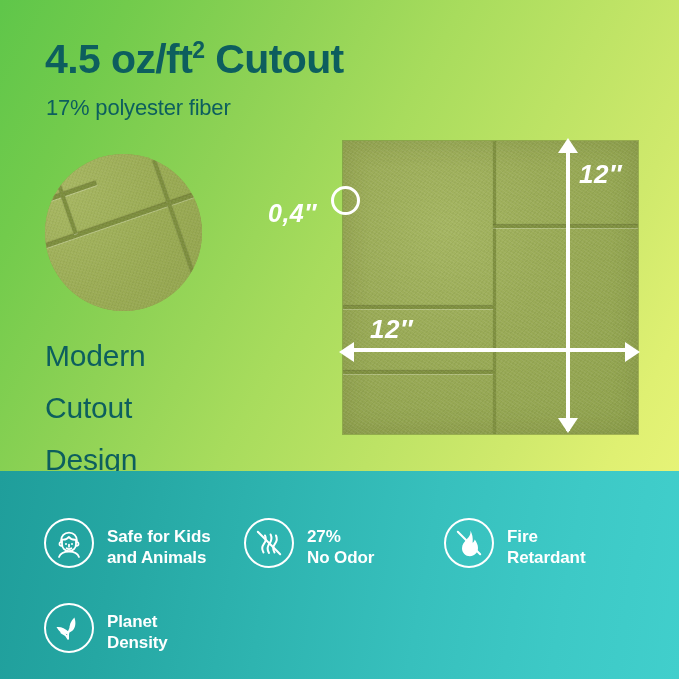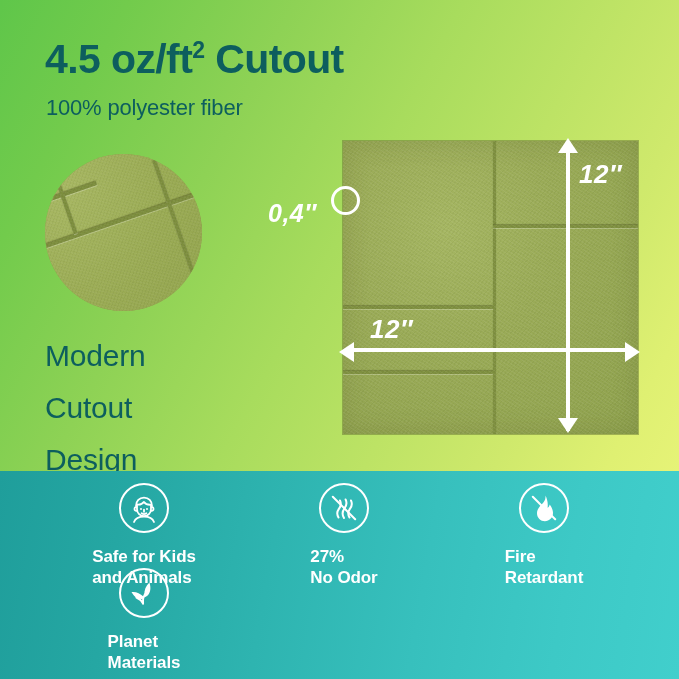--- a/index.html
+++ b/index.html
@@ -146,41 +146,41 @@
         #3dc9c6 82%,
         #41cfcc 100%);
   }
   #feature-grid {
     position:absolute; left:44px; top:12px;
     width:600px;
     display:grid;
     grid-template-columns:repeat(3, 200px);
     grid-template-rows:repeat(2, 85px);
   }
-  .feature { display:flex; align-items:center; gap:13px;flex-direction:column; }
+  .feature { display:flex; align-items:flex-end; gap:13px; }
   .feat-icon {
     width:50px; height:50px; flex:0 0 50px;
     border:2.5px solid #ffffff; border-radius:50%;
     display:flex; align-items:center; justify-content:center;
     position:relative;
   }
   .feat-icon svg { display:block; }
   .feat-label {
     color:#ffffff; font-size:17px; font-weight:bold; line-height:21px;
     letter-spacing:-0.1px; white-space:pre-line;
   }
 </style>
 </head>
 <body>
 
 <div id="top-section">
 
   <div id="headline"><span>4.5 oz/ft</span><sup>2</sup><span> Cutout</span></div>
 
-  <div id="subhead">100% polyester fiber</div>
+  <div id="subhead">17% polyester fiber</div>
 
   <div id="circle-swatch">
     <div class="swatch-inner">
       <div class="sw-groove sw-h1"></div>
       <div class="sw-groove sw-h2"></div>
       <div class="sw-groove sw-v1"></div>
       <div class="sw-groove sw-v2"></div>
       <div class="noise"></div>
     </div>
   </div>
@@ -262,17 +262,17 @@
     <div class="feature">
       <div class="feat-icon">
         <svg width="36" height="36" viewBox="0 0 36 36" fill="none">
           <path d="M18.4 20.4c-.4-5.2 1.4-9.7 5-12.9 1.9 5.6 1.1 10.6-2.4 13.6-.8.7-1.7 1.1-2.6 1.3Z" fill="#fff"></path>
           <path d="M17.4 21.6c-3.4-3.6-7.5-5.1-11.9-4.6 2.6 4.9 6.5 7.4 10.8 6.9.4-.1.8-.1 1.1-.2Z" fill="#fff"></path>
           <path d="M17.1 28.6c-.6-4.6.7-8.6 3.8-11.6" stroke="#fff" stroke-width="1.9" stroke-linecap="round" fill="none"></path>
           <path d="M17 28.6c-1.5-3-3.7-5-6.6-6.1" stroke="#fff" stroke-width="1.9" stroke-linecap="round" fill="none"></path>
         </svg>
       </div>
       <div class="feat-label">Planet
-Materials</div>
+Density</div>
     </div>
 
   </div>
 </div>
 
 </body></html>

